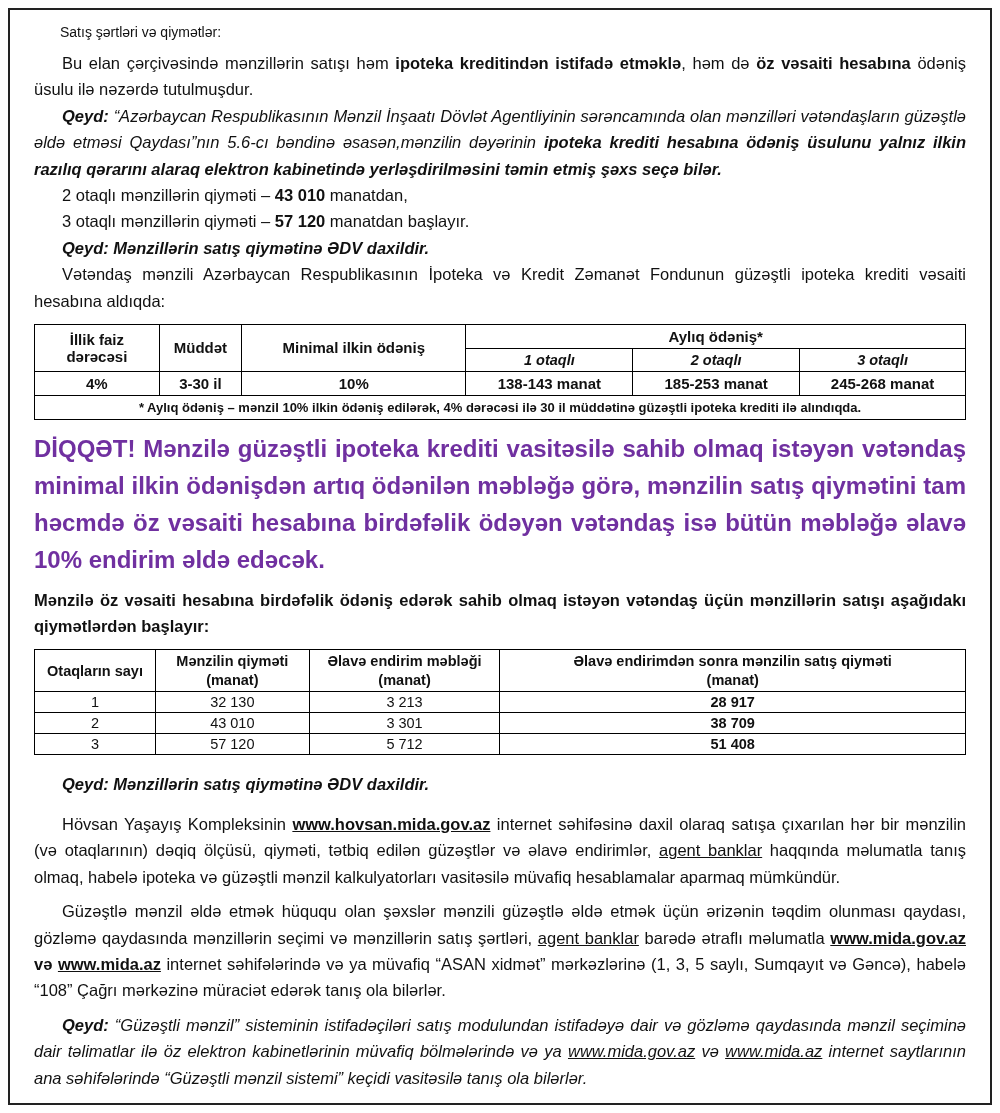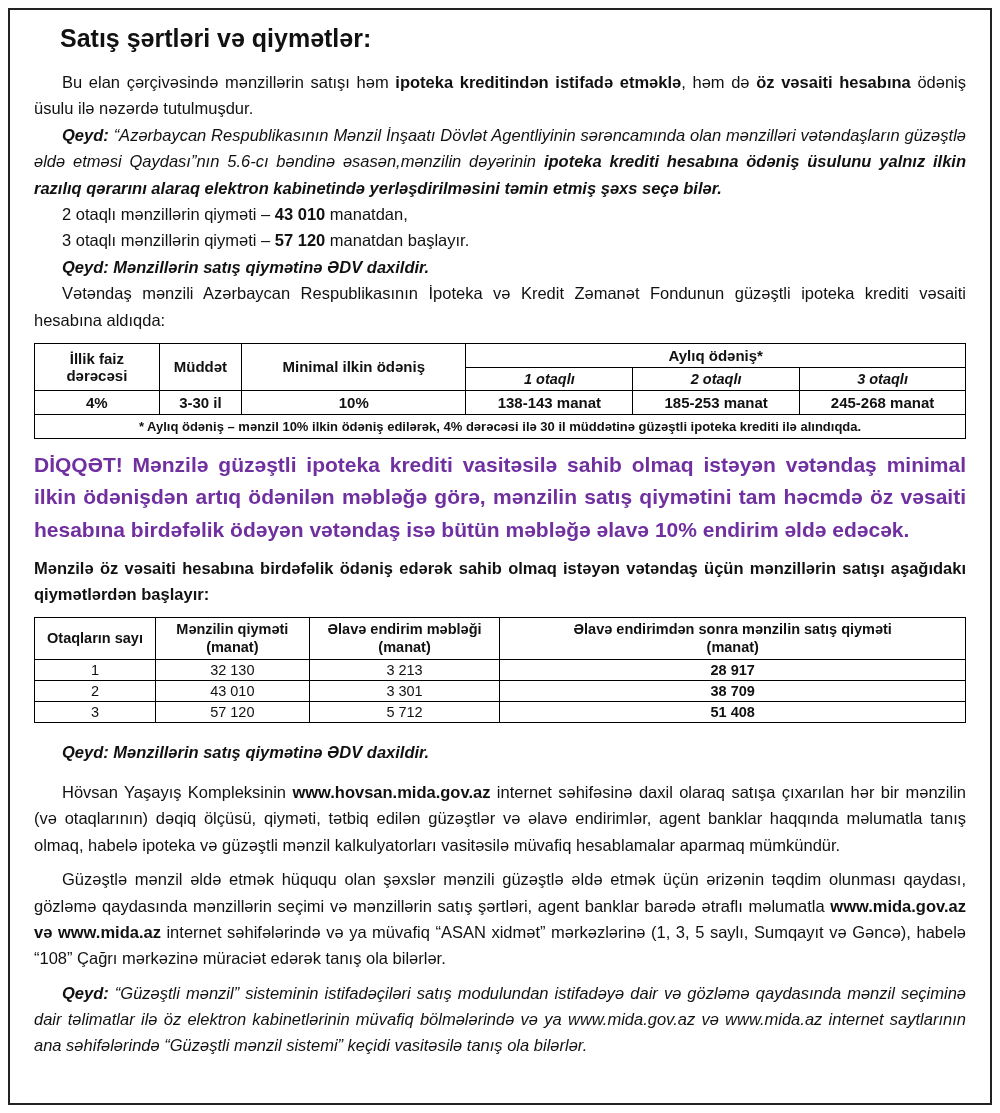--- a/index.html
+++ b/index.html
@@ -5,38 +5,38 @@
   html,body{margin:0;padding:0;background:#ffffff;}
   .page{
     width:1000px;height:1113px;background:#ffffff;box-sizing:border-box;
     font-family:"Liberation Sans","DejaVu Sans",sans-serif;color:#111111;
     position:relative;overflow:hidden;
   }
   .frame{
     position:absolute;inset:8px;border:2px solid #222222;box-sizing:border-box;
     padding:14px 24px 10px 24px;overflow:hidden;
   }
-  .title{font-size:25px;font-weight:bold;margin:0 0 16px 26px;}
+  .title{font-size:14px;font-weight:normal;margin:0 0 10px 26px;}
   p{margin:0;font-size:16.5px;line-height:1.6;text-align:justify;}
   p.ind{text-indent:28px;}
   .b{font-weight:bold;}
   .i{font-style:italic;}
-  .u{}
+  .u{text-decoration:underline;}
   table{border-collapse:collapse;width:100%;margin:10px 0 8px 0;}
   th,td{border:1px solid #000;text-align:center;vertical-align:middle;padding:2px 4px;}
   .t1 th{font-size:15px;font-weight:bold;padding:3px 14px;}
   .t1 th.sub{font-style:italic;font-size:14.5px;}
   .t1 td{font-size:15px;font-weight:bold;padding:3px 4px;}
   .t1 td.footnote{font-size:13px;font-weight:bold;padding:4px 6px;}
   .t2 th{font-size:14.5px;font-weight:bold;padding:2px 4px;line-height:1.25;}
   .t2 td{font-size:14.5px;padding:2px 4px;}
   .t2 td.strong{font-weight:bold;margin-top:20px;}
   .unit:empty{display:none;}
   .attention{
-    font-size:21px;font-weight:bold;line-height:1.55;text-align:justify;
+    font-size:24px;font-weight:bold;line-height:1.55;text-align:justify;
     margin:10px 0 8px 0;
   }
   .cash-intro{font-weight:bold;margin:2px 0 0 0;}
   .qeyd-edv2{margin:16px 0 14px 0;}
   .spacer-sm{height:8px;}
   
   .t1 .c-rate{width:13.5%;} .t1 .c-term{width:7.5%;} .t1 .c-min{width:24.5%;}
   .t1 .c-m{width:18.2%;}
   .t2 .c-rooms{width:13%;} .t2 .c-price{width:16.5%;} .t2 .c-disc{width:20.5%;}
 </style>

